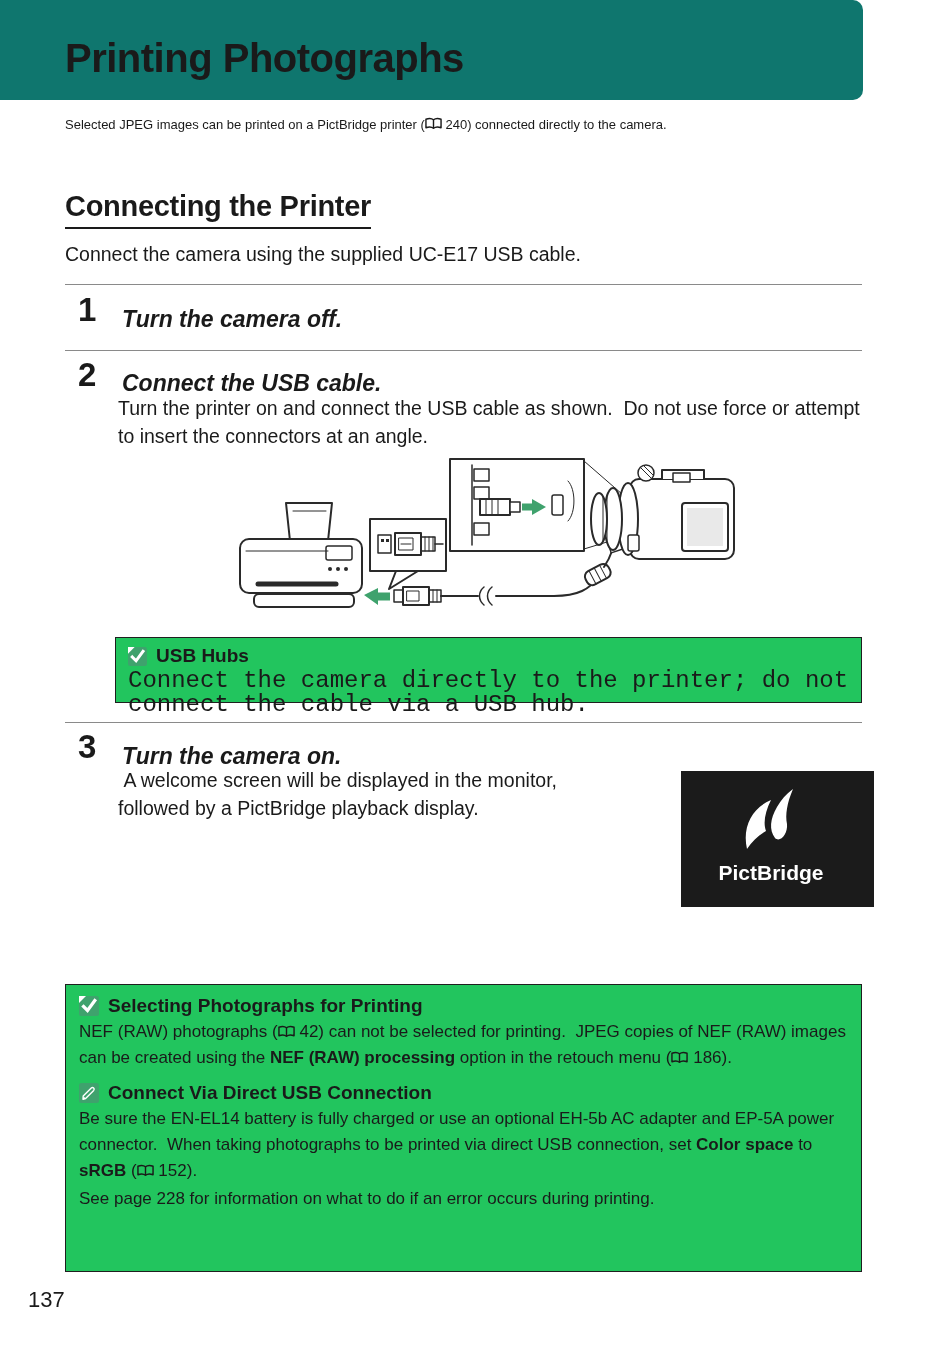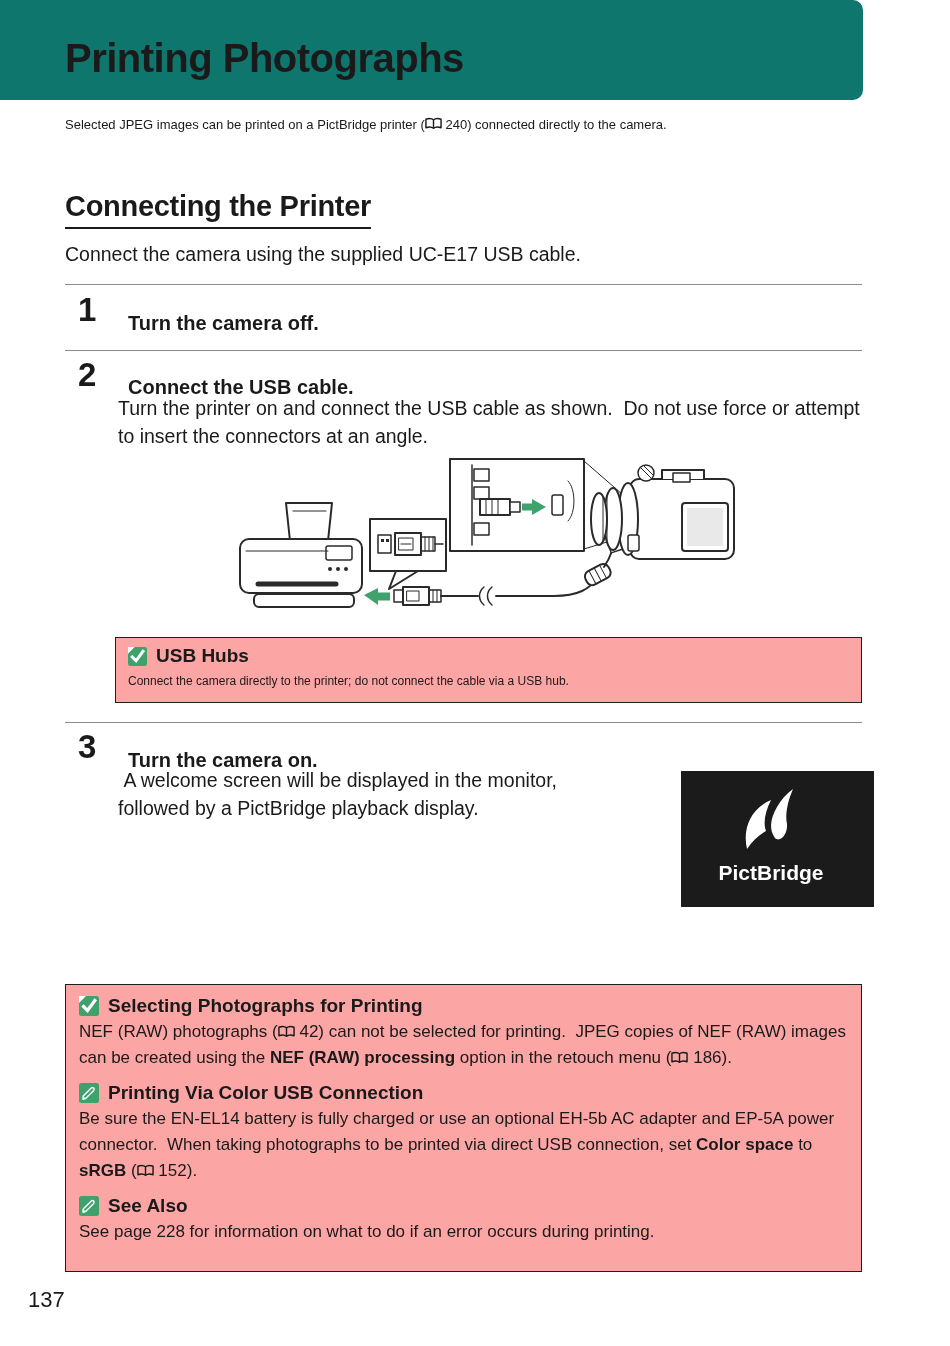--- a/index.html
+++ b/index.html
@@ -27,33 +27,33 @@
   .section-heading {
     left:65px; top:190px; margin:0;
     font-size:29px; font-weight:bold; letter-spacing:-0.3px;
     border-bottom:2.5px solid #1a1a1a; padding-bottom:4px; display:inline-block;
   }
   .section-sub { left:65px; top:243px; width:780px; font-size:19.5px; margin:0; }
 
   .divider { left:65px; width:797px; height:0; border-top:1.5px solid #8a8a8a; }
 
   .step-num  { font-size:33px; font-weight:bold; line-height:1; }
-  .step-title{ font-size:20px; font-weight:bold; margin:10px; }
+  .step-title{ font-size:23px; font-weight:bold; margin:4px;font-style:italic; }
   .step-body { font-size:19.5px; line-height:28px; margin:0; }
 
   .note-box {
-    border:1.5px solid #1f1f1f; box-sizing:border-box; background:#fca5a5;
+    border:1.5px solid #1f1f1f; box-sizing:border-box; background:#22c55e;
   }
   .usb-box { left:115px; top:637px; width:747px; height:66px; padding:7px 12px; }
   .big-box { left:65px; top:984px; width:797px; height:288px; padding:10px 13px; }
 
   .note-title-row { display:flex; align-items:center; gap:9px; }
   .note-title { font-size:19px; font-weight:bold; }
   .note-body  { font-size:17px; line-height:26px; margin:2px 0 0 0; }
-  .usb-box .note-body { font-size:12px; line-height:24px; }
+  .usb-box .note-body { font-size:24px; line-height:24px;font-family:Liberation Mono, monospace; }
   .note-gap { margin-top:11px; }
 
   .note-icon { width:20px; height:20px; flex:0 0 20px; }
   .book-icon { display:inline-block; width:17px; height:13px; vertical-align:-1px; }
 
   
   .pictbridge-box {
     left:681px; top:771px; width:193px; height:136px; background:#1b1b1b;
   }
 
@@ -229,29 +229,23 @@
   <p class="note-body pre"><span>NEF (RAW) photographs (</span><svg class="book-icon">
         <use href="#sym-book"></use>
       </svg><span> 42</span><span>) can not be selected for printing.  JPEG copies of NEF (RAW) images can be created using the </span><span class="b">NEF (RAW) processing</span><span> option in the retouch menu (</span><svg class="book-icon">
         <use href="#sym-book"></use>
       </svg><span> 186</span><span>).</span></p>
 
   <div class="note-title-row note-gap">
     <svg class="note-icon">
         <use href="#sym-pencil"></use>
       </svg>
-    <span class="note-title">Printing Via Color USB Connection</span>
+    <span class="note-title">Connect Via Direct USB Connection</span>
   </div>
   <p class="note-body pre"><span>Be sure the EN-EL14 battery is fully charged or use an optional EH-5b AC adapter and EP-5A power connector.  When taking photographs to be printed via direct USB connection, set </span><span class="b">Color space</span><span> to </span><span class="b">sRGB</span><span> (</span><svg class="book-icon">
         <use href="#sym-book"></use>
       </svg><span> 152</span><span>).</span></p>
 
-  <div class="note-title-row note-gap">
-    <svg class="note-icon">
-        <use href="#sym-pencil"></use>
-      </svg>
-    <span class="note-title">See Also</span>
-  </div>
   <p class="note-body">See page 228 for information on what to do if an error occurs during printing.</p>
 
 </div>
 
 <p class="abs page-number">137</p>
 
 </body></html>

